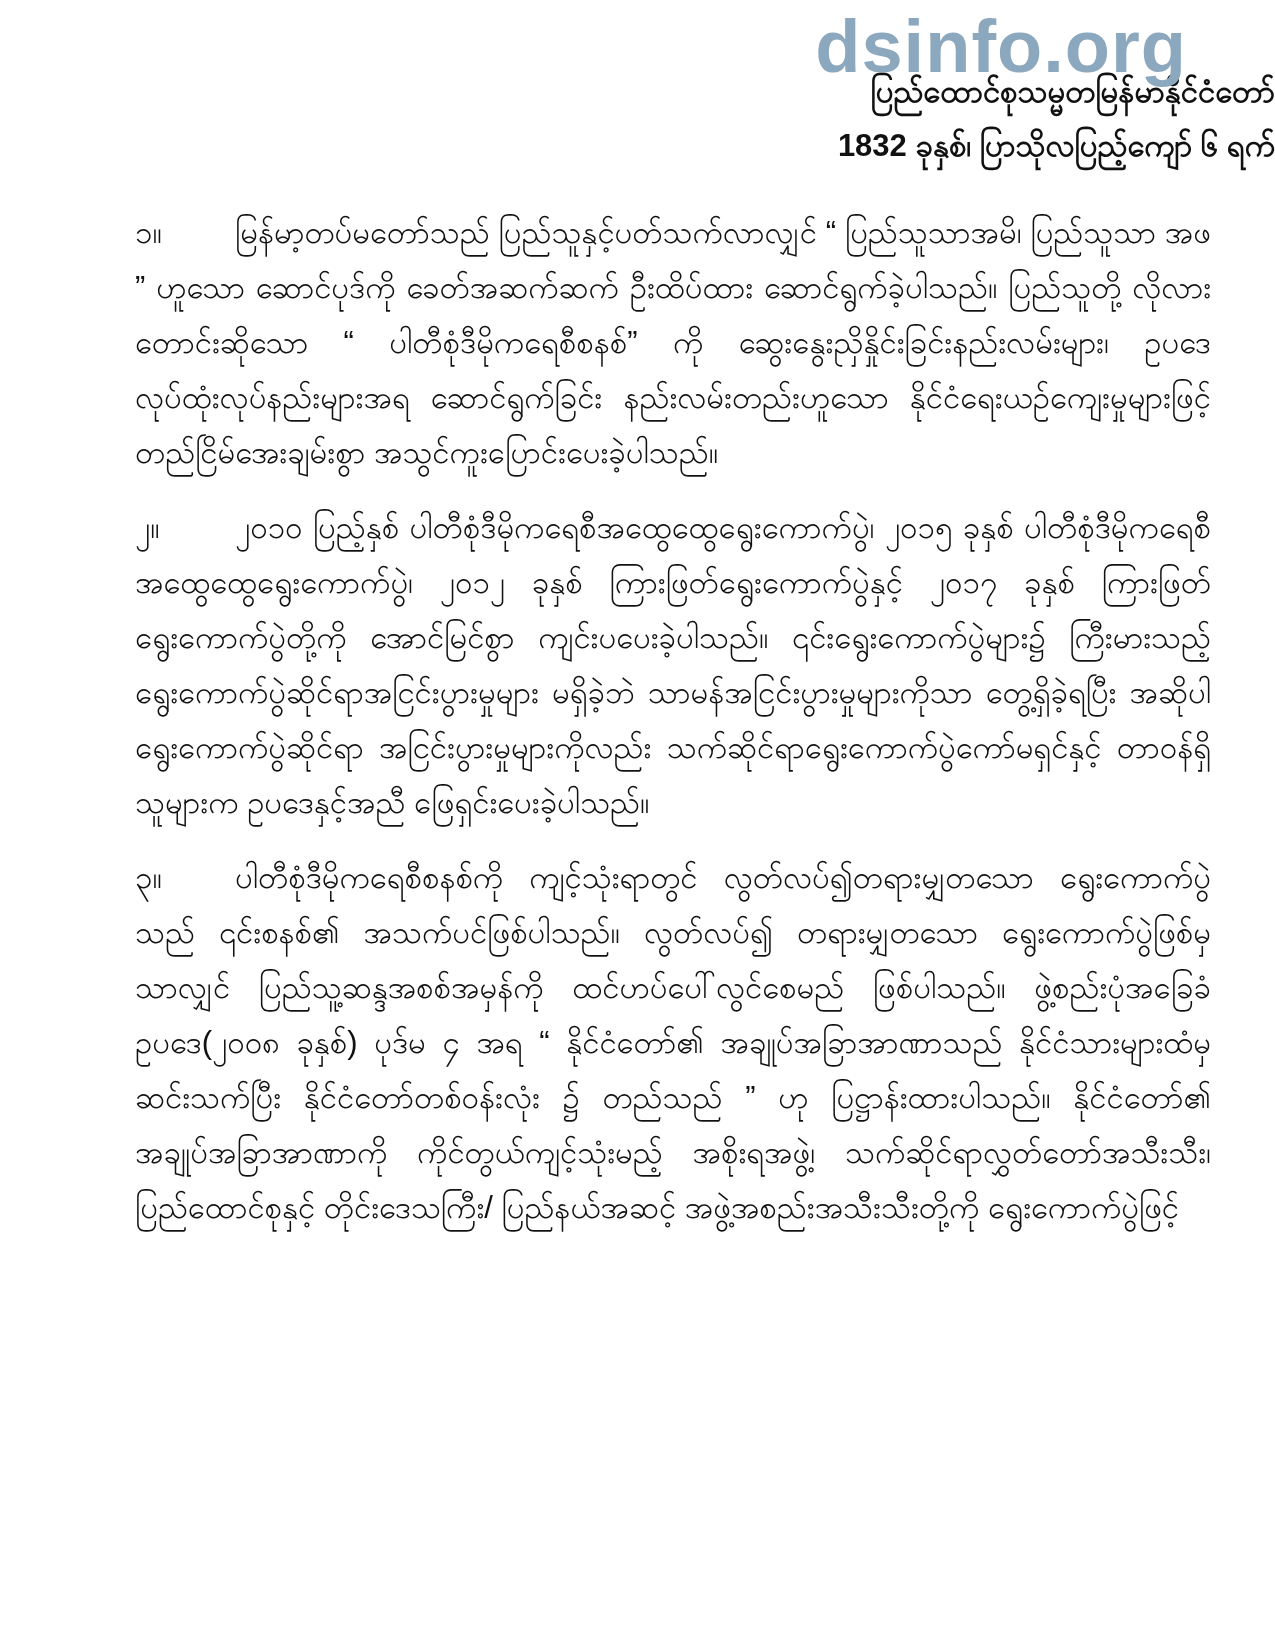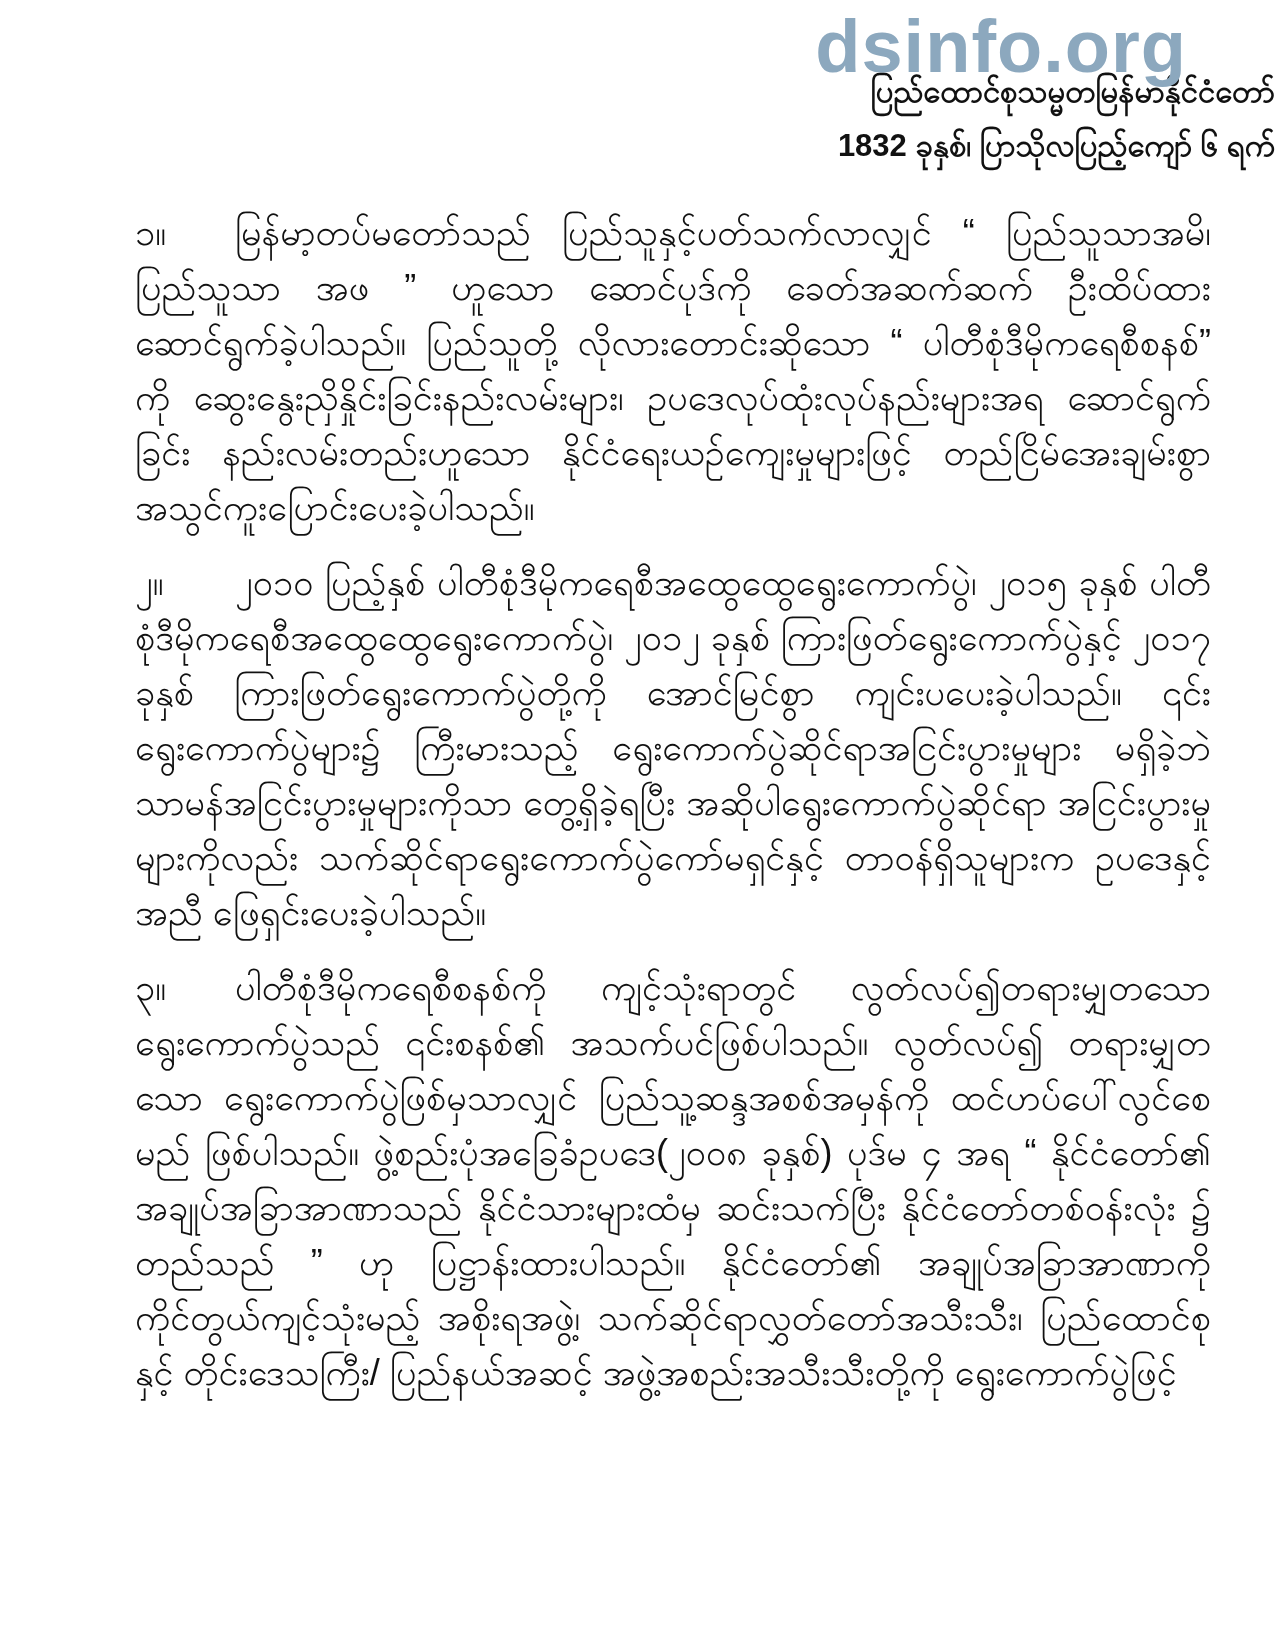--- a/index.html
+++ b/index.html
@@ -27,21 +27,21 @@
     padding-top: 65px;
     text-align: right;
     font-weight: bold;
     font-size: 31px;
     line-height: 54px;
   }
   .body-block {
     margin-top: 32px;
     padding-left: 135px;
     padding-right: 64px;
-    font-size: 36px;
+    font-size: 31px;
     line-height: 55px;
     text-align: justify;
   }
   .para { margin-bottom: 20px; }
   .para-num {
     display: inline-block;
     min-width: 100px;
   }
 </style>
 </head>

